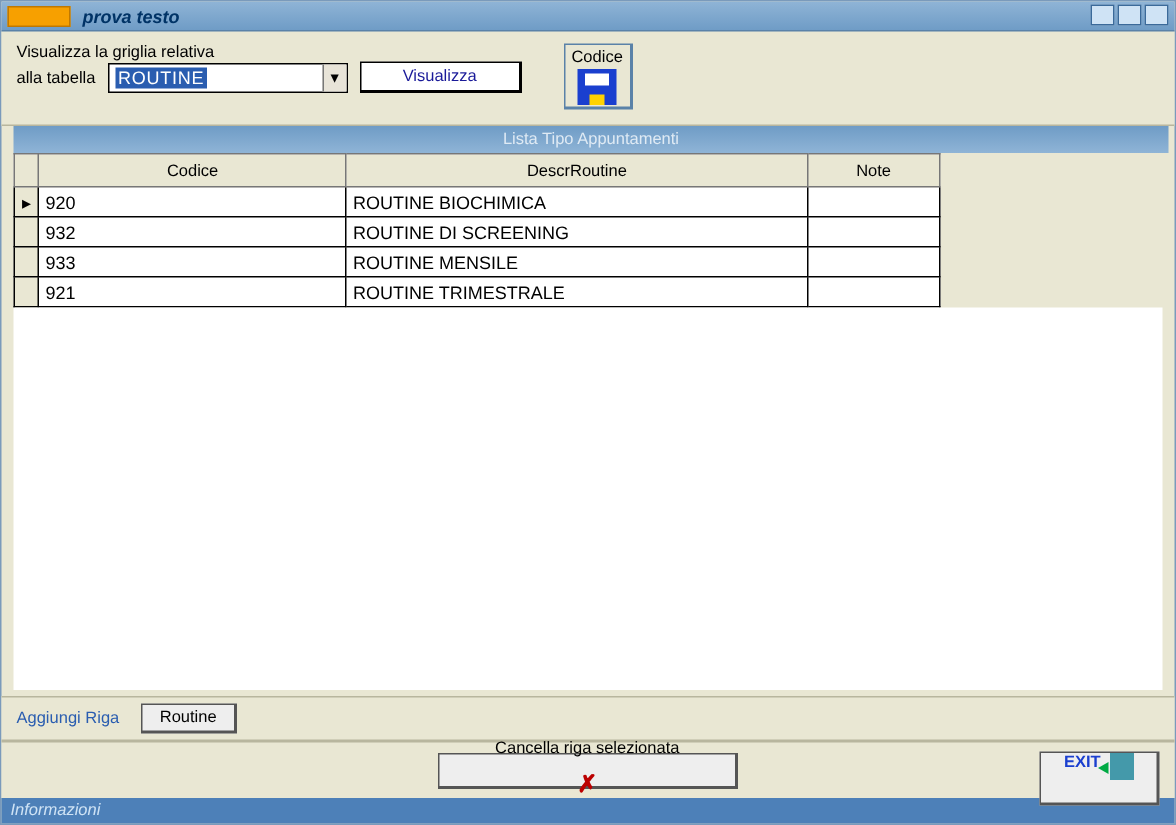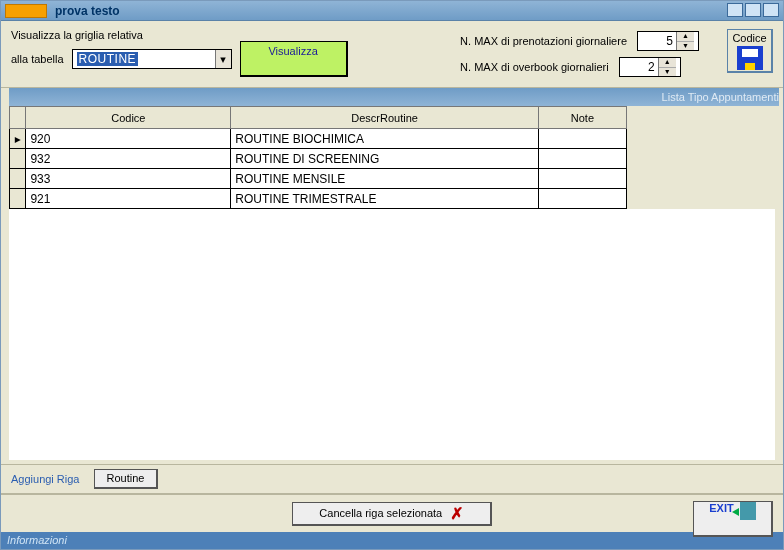--- a/index.html
+++ b/index.html
@@ -1,63 +1,63 @@
 <!DOCTYPE html>
 <html><head>
 <meta charset="utf-8">
 <style>
   * { box-sizing: border-box; }
   html, body { margin:0; padding:0; font-family: Tahoma, Arial, sans-serif; font-size:11px; color:#000; }
   .window { width:784px; height:550px; background:#e9e7d3; border:1px solid #7a9abb; position:relative; display:flex; flex-direction:column; }
   
-  .titlebar { height:20px; background:linear-gradient(#8fb4d6,#6f9cc6); display:flex; align-items:center; color:#003366; position:relative; border-bottom:1px solid #5a82a8; }
+  .titlebar { height:20px; background:linear-gradient(#8fb4d6,#6f9cc6); display:flex; align-items:center; color:#003366; position:relative; border-bottom:1px solid #5a82a8;font-style:italic; }
   .titlebar .orange { width:42px; height:14px; background:#f7a000; margin:0 4px; border:1px solid #c07800; }
   .titlebar .title { font-weight:bold; font-size:12px; padding-left:4px; }
   .titlebar .ctrls { position:absolute; right:4px; top:2px; display:flex; gap:2px; }
   .titlebar .ctrls span { width:16px; height:14px; background:#cfe3f5; border:1px solid #3b6a9a; display:inline-block; }
   
   .top-panel { background:#e9e7d3; padding:8px 10px 10px 10px; display:flex; gap:28px; align-items:flex-start; border-bottom:1px solid #b8b69e; }
   .group-left { display:flex; flex-direction:column; }
   .group-left .row1 { }
   .group-left .row2 { display:flex; align-items:center; gap:8px; }
   .select-box { width:160px; height:20px; border:1px solid #000; background:#fff; display:flex; align-items:center; justify-content:space-between; padding:0 0 0 4px; }
   .select-box span { background:#2a5db0; color:#fff; padding:0 2px; font-size:12px; letter-spacing:.5px; }
   .select-box .caret { width:16px; height:100%; background:#e8e4d8; border-left:1px solid #777; display:flex; align-items:center; justify-content:center; }
-  .btn-yellow { width:108px; height:36px; background:#bef264; border:1px solid #000; border-bottom:2px solid #000; border-right:2px solid #000; text-align:center; line-height:18px; color:#1a1a99; font-weight:500; }
+  .btn-yellow { width:108px; height:21px; background:#ffffff; border:1px solid #000; border-bottom:2px solid #000; border-right:2px solid #000; text-align:center; line-height:18px; color:#1a1a99; font-weight:500; }
   .group-mid { margin-left:auto; display:flex; flex-direction:column; gap:6px; padding-top:2px; }
   .spin-row { display:flex; align-items:center; gap:10px; }
   .spinner { width:62px; height:20px; border:1px solid #000; background:#fff; display:flex; align-items:center; }
   .spinner input { width:38px; border:none; text-align:right; font-family:inherit; font-size:12px; outline:none; padding-right:3px; }
   .spinner .arrows { width:18px; height:100%; border-left:1px solid #777; display:flex; flex-direction:column; }
   .spinner .arrows div { flex:1; background:#e8e4d8; font-size:7px; text-align:center; line-height:8px; }
   .spinner .arrows div:first-child { border-bottom:1px solid #aaa; }
   .group-right { display:flex; flex-direction:column; align-items:center; gap:2px; }
   .btn-save { width:46px; height:44px; border:1px solid #5a82a8; border-right:2px solid #5a82a8; border-bottom:2px solid #5a82a8; background:#e9e7d3; display:flex; flex-direction:column; align-items:center; justify-content:flex-start; padding-top:2px; }
   .btn-save .floppy { width:26px; height:24px; background:#1a3fcf; position:relative; margin-top:2px; }
   .btn-save .floppy::before { content:""; position:absolute; top:3px; left:5px; width:16px; height:8px; background:#fff; }
   .btn-save .floppy::after { content:""; position:absolute; bottom:0; left:8px; width:10px; height:7px; background:#ffd200; }
   
-  .section-hdr { height:18px; background:linear-gradient(#6f9cc6,#8fb4d6); color:#dfeaf4; text-align:right; font-size:11px; line-height:18px; margin:0 4px 0 8px; }
+  .section-hdr { height:18px; background:linear-gradient(#6f9cc6,#8fb4d6); color:#dfeaf4; text-align:center; font-size:11px; line-height:18px; margin:0 4px 0 8px; }
   
   .grid-wrapper { padding:0 8px; flex:0 0 auto; }
   table.grid { border-collapse:collapse; width:618px; background:#fff; }
   table.grid th { background:#e9e7d3; border:1px solid #777; font-weight:normal; height:22px; font-size:11px; }
   table.grid td { border:1px solid #000; height:20px; padding:0 4px; font-size:12px; background:#fff; }
   .rowhdr { width:16px; min-width:16px; background:#e9e7d3 !important; text-align:center; }
   .col-codice { width:200px; }
   .col-descr { width:300px; }
   .col-note { width:86px; }
   .spacer { flex:1; background:#fff; margin:0 8px 4px 8px; }
   
   .midbar { height:30px; background:#e9e7d3; border-top:1px solid #b8b69e; border-bottom:1px solid #b8b69e; display:flex; align-items:center; padding:0 10px; gap:14px; }
   .link-blue { color:#2a5db0; }
   .btn-std { height:20px; padding:0 12px; background:#eee; border:1px solid #555; border-bottom:2px solid #555; border-right:2px solid #555; line-height:16px; }
   
   .bottombar { height:38px; background:#e9e7d3; border-top:1px solid #b8b69e; display:flex; align-items:center; position:relative; }
-  .btn-cancella { margin:0 auto; height:24px; width:200px; background:#eee; border:1px solid #555; border-bottom:2px solid #555; border-right:2px solid #555; display:flex; align-items:center; justify-content:center; gap:8px; }
+  .btn-cancella { margin:0 auto; height:24px; width:200px; background:#eee; border:1px solid #555; border-bottom:2px solid #555; border-right:2px solid #555; display:flex; align-items:center; justify-content:center; gap:8px;flex-direction:column; }
   .x-icon { color:#b00; font-size:16px; font-weight:bold; }
   .btn-exit { position:absolute; right:10px; top:6px; height:36px; width:80px; background:#eee; border:1px solid #555; border-bottom:2px solid #555; border-right:2px solid #555; display:flex; align-items:flex-start; justify-content:center; gap:6px; color:#1a3fcf; font-weight:bold; }
   .door-icon { width:16px; height:18px; background:#49a; position:relative; }
   .door-icon::before { content:""; position:absolute; left:-8px; top:6px; width:0; height:0; border-top:4px solid transparent; border-bottom:4px solid transparent; border-right:7px solid #0a4; }
   
   .statusbar { height:17px; background:#4d80b8; color:#cfe3f5; font-style:italic; font-size:11px; padding-left:6px; line-height:17px; }
 </style>
 </head>
 <body>
 
@@ -79,42 +79,20 @@
       <div class="row2">
         <span>alla tabella</span>
         <div class="select-box">
           <span>ROUTINE</span>
           <div class="caret">▾</div>
         </div>
         <div class="btn-yellow">Visualizza</div>
       </div>
     </div>
 
-    <div class="group-mid">
-      <div class="spin-row">
-        <span>N. MAX di prenotazioni giornaliere</span>
-        <div class="spinner">
-          <input value="5" style="">
-          <div class="arrows">
-            <div>▲</div>
-            <div>▼</div>
-          </div>
-        </div>
-      </div>
-      <div class="spin-row">
-        <span>N. MAX di overbook giornalieri</span>
-        <div class="spinner">
-          <input value="2" style="">
-          <div class="arrows">
-            <div>▲</div>
-            <div>▼</div>
-          </div>
-        </div>
-      </div>
-    </div>
 
     <div class="group-right">
       <div class="btn-save">
         <span>Codice</span>
         <div class="floppy"></div>
       </div>
     </div>
   </div>
 
   <div class="section-hdr">Lista Tipo Appuntamenti</div>

